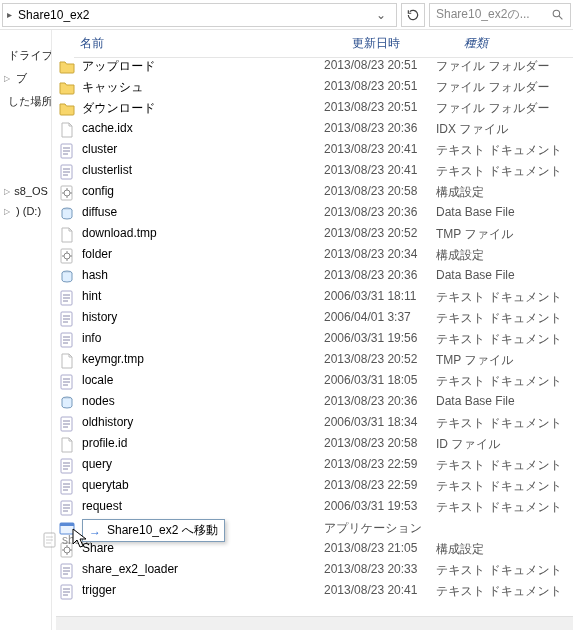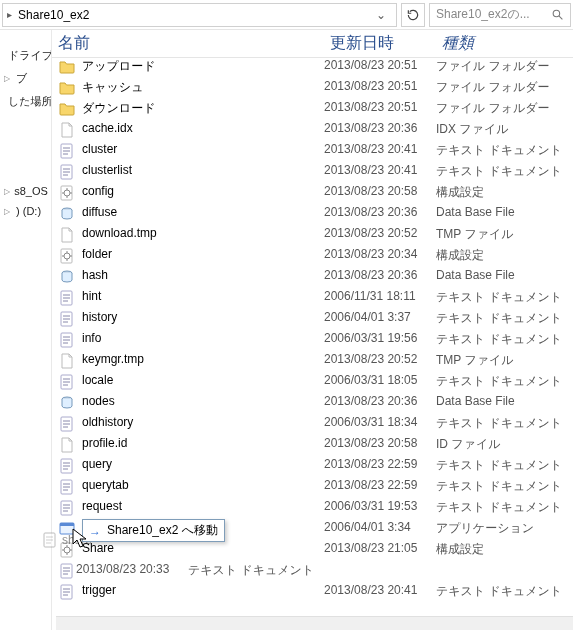--- a/index.html
+++ b/index.html
@@ -65,21 +65,22 @@
   }
   .nav .item { white-space: nowrap; padding: 4px 0; display: flex; align-items: center; gap: 4px; }
   .nav .tri { font-size: 8px; color: #888; display: inline-block; width: 8px; }
   .main { flex: 1; position: relative; }
   .cols {
     display: flex;
     height: 28px;
     border-bottom: 1px solid #e5e5e5;
     align-items: center;
     color: #2b4f8e;
-    font-size: 16px;
+    font-size: 12px;
+    margin-left: 22px;
   }
   .col-name { width: 272px; padding-left: 6px; border-right: 1px solid transparent; }
   .col-date { width: 112px; padding-left: 6px; }
   .col-type { flex: 1; padding-left: 6px; font-style: italic; }
   .list { }
   .row {
     display: flex;
     height: 21px;
     padding-left: 6px;
   }
@@ -322,21 +323,21 @@
         <div class="row">
           <span class="icon">
             <svg width="16" height="16" viewBox="0 0 16 16">
               <rect x="2" y="1" width="11" height="14" rx="1" fill="#fff" stroke="#aac"></rect>
               <line x1="4" y1="5" x2="11" y2="5" stroke="#88a"></line>
               <line x1="4" y1="8" x2="11" y2="8" stroke="#88a"></line>
               <line x1="4" y1="11" x2="9" y2="11" stroke="#88a"></line>
             </svg>
           </span>
           <span class="name">hint</span>
-          <span class="date">2006/11/31 18:11</span>
+          <span class="date">2006/03/31 18:11</span>
           <span class="type">テキスト ドキュメント</span>
         </div>
         <div class="row">
           <span class="icon">
             <svg width="16" height="16" viewBox="0 0 16 16">
               <rect x="2" y="1" width="11" height="14" rx="1" fill="#fff" stroke="#aac"></rect>
               <line x1="4" y1="5" x2="11" y2="5" stroke="#88a"></line>
               <line x1="4" y1="8" x2="11" y2="8" stroke="#88a"></line>
               <line x1="4" y1="11" x2="9" y2="11" stroke="#88a"></line>
             </svg>
@@ -457,21 +458,20 @@
           <span class="type">テキスト ドキュメント</span>
         </div>
         <div class="row">
           <span class="icon">
             <svg width="16" height="16" viewBox="0 0 16 16">
               <rect x="1" y="2" width="14" height="11" rx="1" fill="#eaf3ff" stroke="#5a8ad6"></rect>
               <rect x="1" y="2" width="14" height="3" fill="#5a8ad6"></rect>
             </svg>
           </span>
           <span class="name">Share</span>
-          <span class="date">2006/04/01 3:34</span>
           <span class="type">アプリケーション</span>
         </div>
         <div class="row">
           <span class="icon">
             <svg width="16" height="16" viewBox="0 0 16 16">
               <rect x="2" y="1" width="11" height="14" rx="1" fill="#fff" stroke="#bbb"></rect>
               <circle cx="8" cy="8" r="3" fill="none" stroke="#888"></circle>
               <path d="M8 3v2M8 11v2M3 8h2M11 8h2" stroke="#888"></path>
             </svg>
           </span>
@@ -481,20 +481,21 @@
         </div>
         <div class="row">
           <span class="icon">
             <svg width="16" height="16" viewBox="0 0 16 16">
               <rect x="2" y="1" width="11" height="14" rx="1" fill="#fff" stroke="#aac"></rect>
               <line x1="4" y1="5" x2="11" y2="5" stroke="#88a"></line>
               <line x1="4" y1="8" x2="11" y2="8" stroke="#88a"></line>
               <line x1="4" y1="11" x2="9" y2="11" stroke="#88a"></line>
             </svg>
           </span>
+          <span class="name">share_ex2_loader</span>
           <span class="date">2013/08/23 20:33</span>
           <span class="type">テキスト ドキュメント</span>
         </div>
         <div class="row">
           <span class="icon">
             <svg width="16" height="16" viewBox="0 0 16 16">
               <rect x="2" y="1" width="11" height="14" rx="1" fill="#fff" stroke="#aac"></rect>
               <line x1="4" y1="5" x2="11" y2="5" stroke="#88a"></line>
               <line x1="4" y1="8" x2="11" y2="8" stroke="#88a"></line>
               <line x1="4" y1="11" x2="9" y2="11" stroke="#88a"></line>

